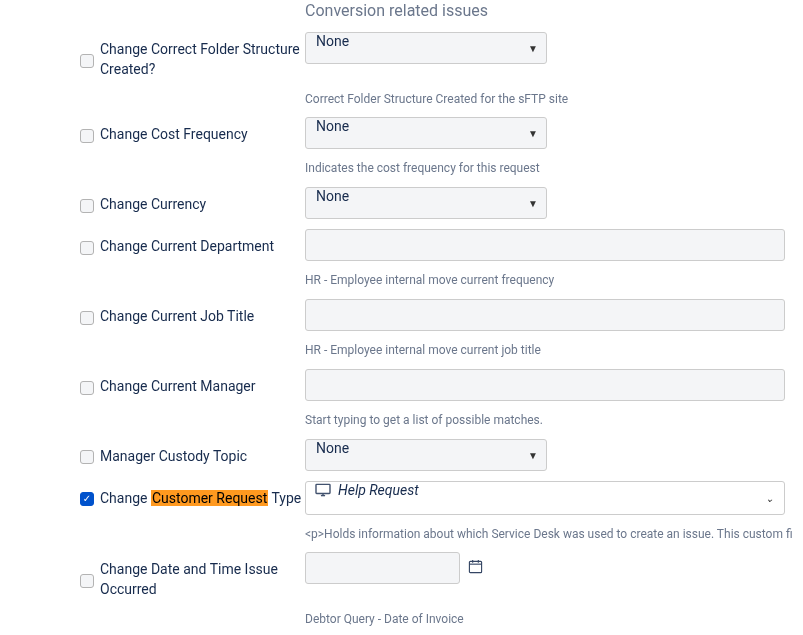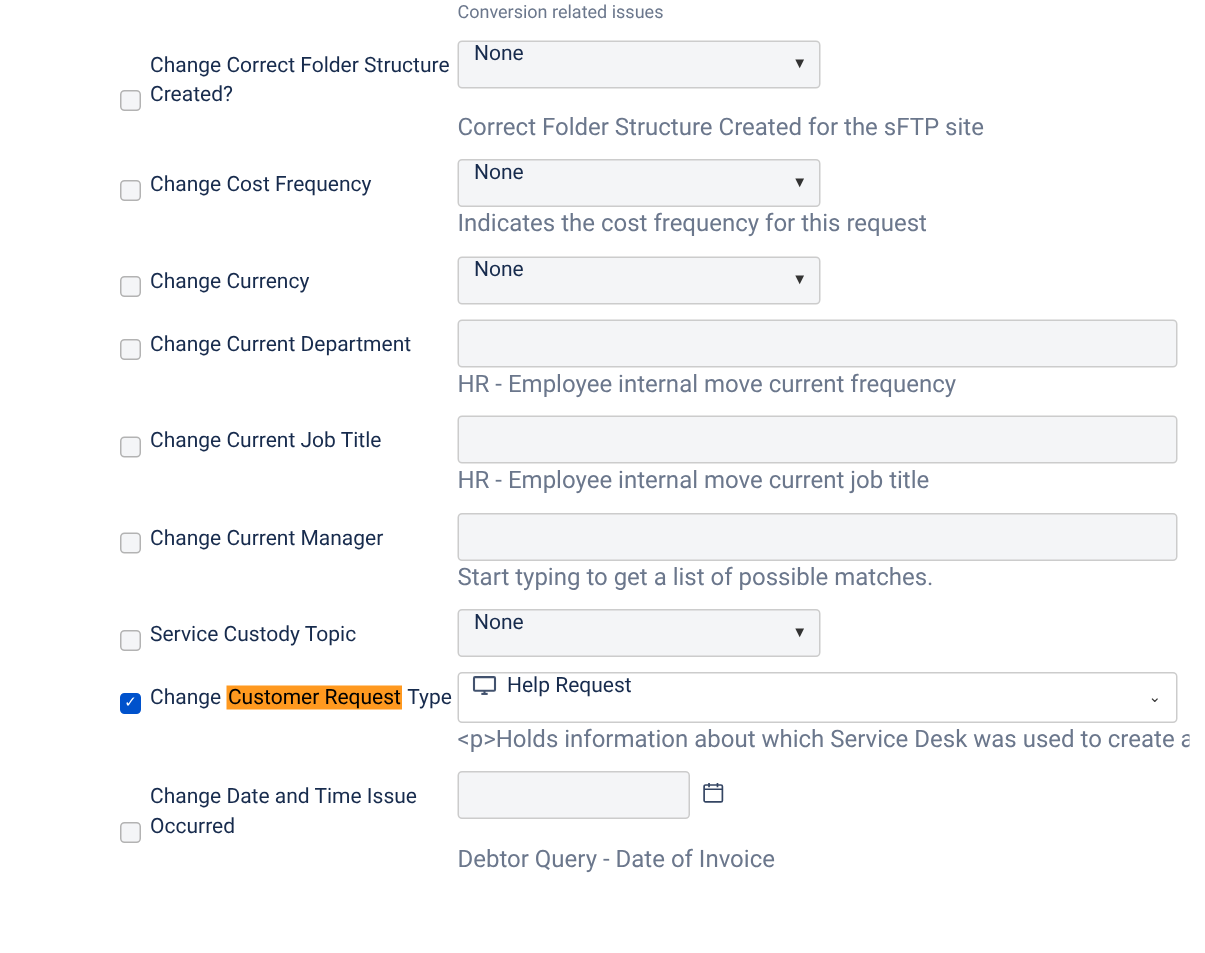--- a/index.html
+++ b/index.html
@@ -17,21 +17,21 @@
   }
   .row {
     display: flex;
     align-items: flex-start;
     margin-top: 10px;
   }
   .label-col {
     width: 225px;
     flex-shrink: 0;
     display: flex;
-    align-items: flex-end;
+    align-items: center;
     padding-top: 8px;
   }
   .checkbox {
     width: 14px;
     height: 14px;
     margin-right: 6px;
     margin-top: 2px;
     border: 1px solid #b3b3b3;
     border-radius: 3px;
     background: #f4f5f7;
@@ -84,20 +84,21 @@
     width: 480px;
     max-width: 100%;
     height: 34px;
     border: 1px solid #ccc;
     border-radius: 3px;
     background: #fff;
     padding: 0 28px 16px 8px;
     position: relative;
     display: flex;
     align-items: center;
+    font-style: italic;
   }
   .wide-select .caret {
     position: absolute;
     right: 10px;
     top: 50%;
     transform: translateY(-50%);
     font-size: 10px;
     color: #333;
   }
   .wide-select svg {
@@ -125,30 +126,30 @@
   .date-wrap {
     display: flex;
     align-items: center;
   }
   .cal-icon {
     margin-left: 8px;
     color: #344563;
   }
   .help-row {
     margin-left: 225px;
-    margin-top: 0;
-    font-size: 16px;
+    margin-top: 11px;
+    font-size: 12px;
     color: #6b778c;
     line-height: 1.4;
     white-space: nowrap;
     overflow: hidden;
   }
   .help-top {
     margin-left: 225px;
-    font-size: 12px;
+    font-size: 16px;
     color: #6b778c;
     line-height: 1.4;
   }
 </style>
 </head>
 <body>
 
 <div class="container">
 
   <div class="help-top">Conversion related issues</div>
@@ -223,21 +224,21 @@
     </div>
     <div class="input-col">
       <div class="text-input"></div>
     </div>
   </div>
   <div class="help-row">Start typing to get a list of possible matches.</div>
 
   <div class="row">
     <div class="label-col">
       <span class="checkbox"></span>
-      <span class="label-text">Service Custody Topic</span>
+      <span class="label-text">Manager Custody Topic</span>
     </div>
     <div class="input-col">
       <div class="select">
         <span>None</span>
         <span class="select-caret">▼</span>
       </div>
     </div>
   </div>
 
   <div class="row">

